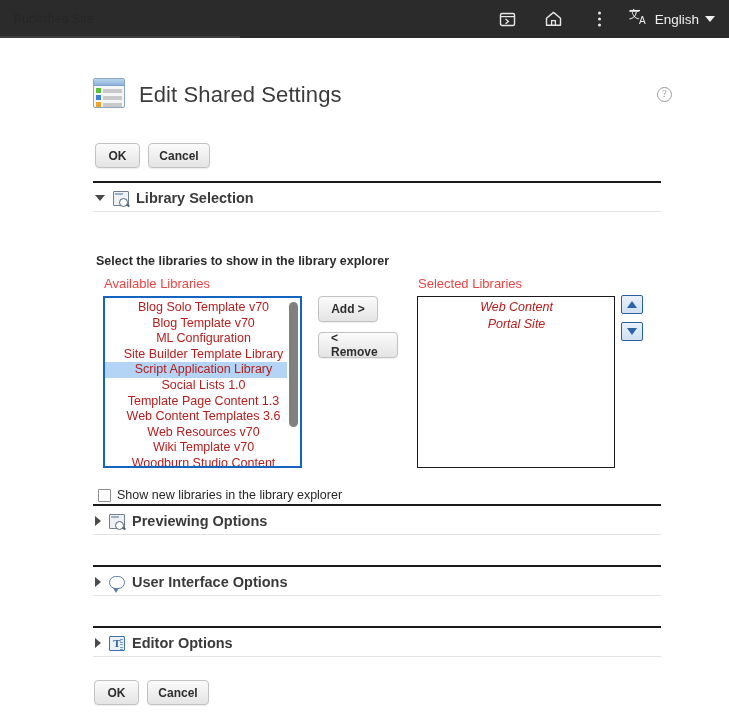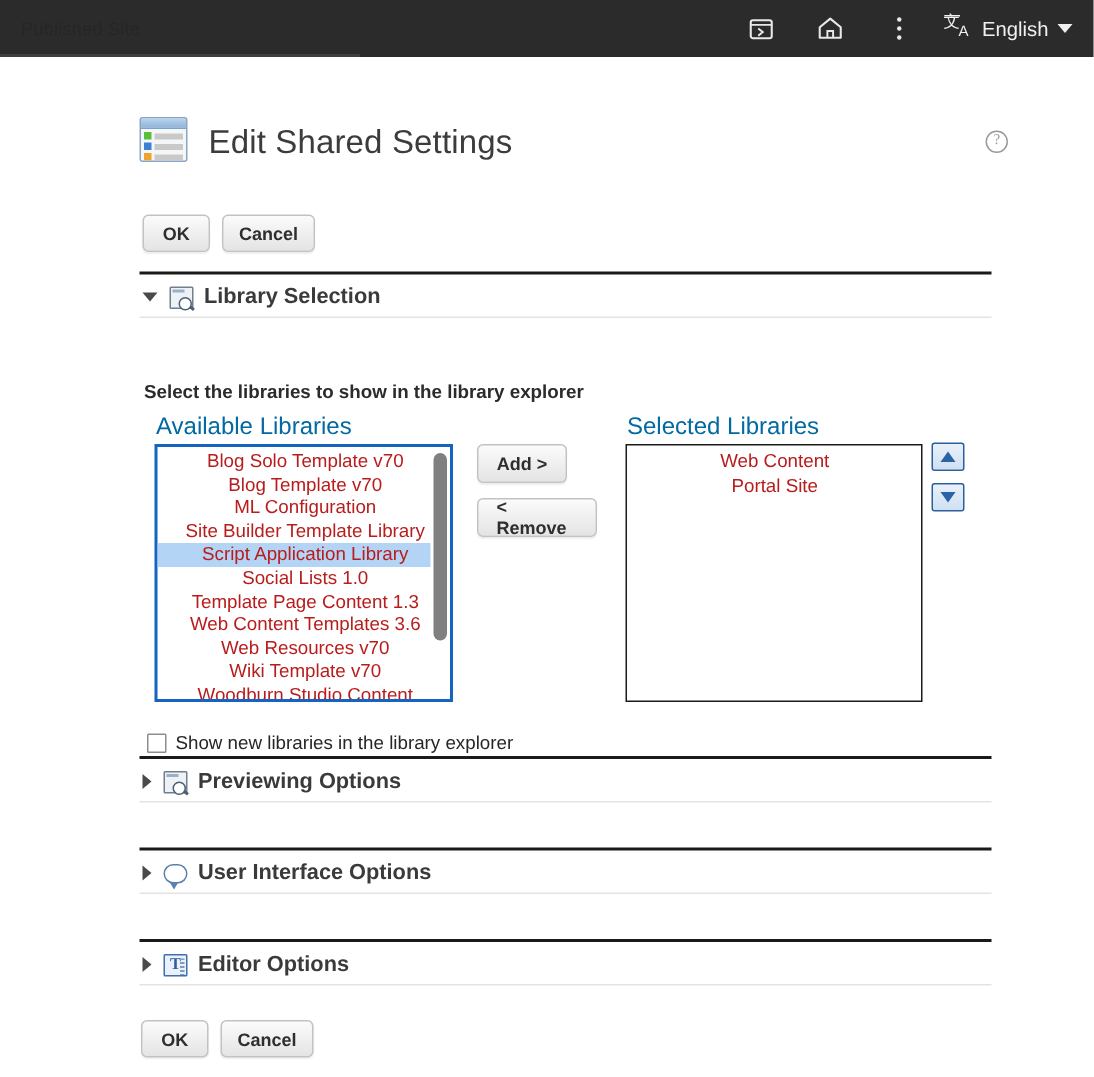--- a/index.html
+++ b/index.html
@@ -283,22 +283,22 @@
   
   .instruction {
     position: absolute;
     left: 96px; top: 216px;
     font-size: 12.5px;
     font-weight: bold;
     color: #2b2b2b;
   }
   .col-label {
     position: absolute;
-    font-size: 16px;
-    color: #0369a1;
+    font-size: 13px;
+    color: #ef4444;
   }
   .label-avail { left: 104px; top: 238px; }
   .label-sel { left: 418px; top: 238px; }
 
   .listbox {
     position: absolute;
     background: #fff;
     overflow: hidden;
   }
   .listbox-avail {
@@ -321,21 +321,21 @@
     color: #b91c1c;
     line-height: 15.6px;
     padding: 0 3px 0 5px;
     white-space: nowrap;
     cursor: default;
     text-align: center;
   }
   .list-item.selected {
     background: #b3d4f5;
   }
-  .sel-list .list-item { padding-left: 4px; line-height: 16.5px; }
+  .sel-list .list-item { padding-left: 4px; line-height: 16.5px; font-style: italic; }
 
   .vscroll {
     position: absolute;
     right: 0px; top: 0;
     width: 13px; height: 100%;
     background: #fff;
   }
   .vscroll .thumb {
     position: absolute;
     left: 2px; top: 4px;

